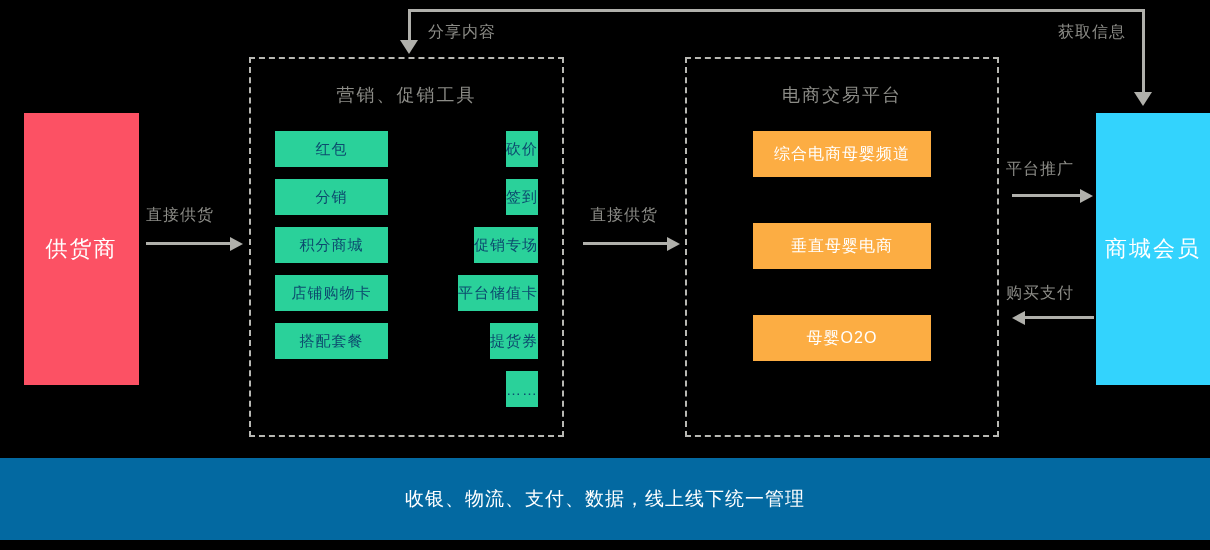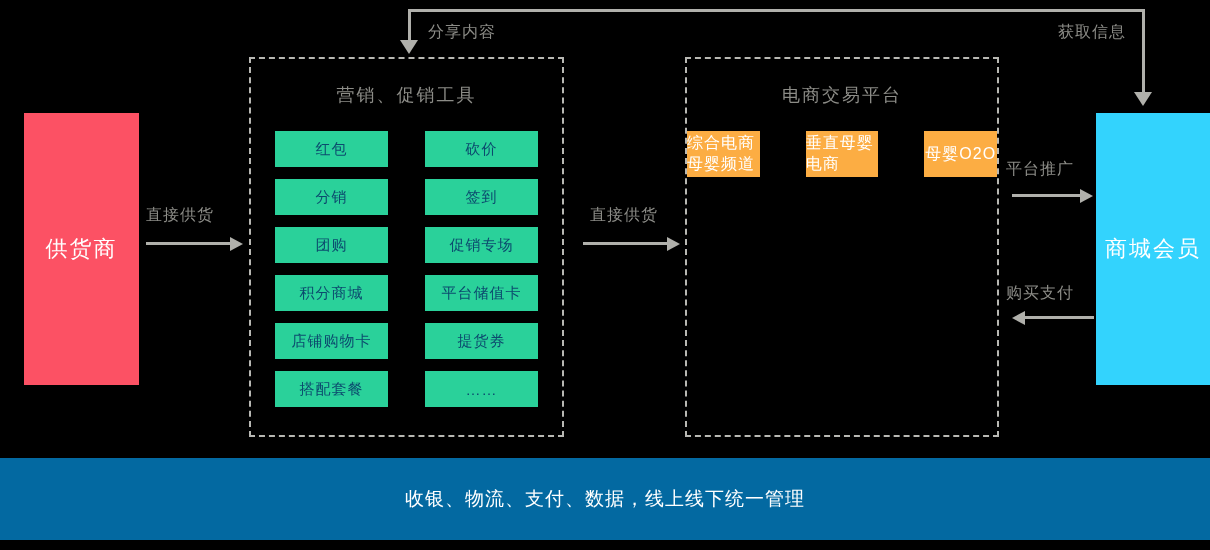--- a/index.html
+++ b/index.html
@@ -89,41 +89,41 @@
   
   .chip-col {
     position: absolute;
     top: 72px;
     width: 113px;
     display: flex;
     flex-direction: column;
     gap: 12px;
   }
   #chip-col-left  { left: 24px; }
-  #chip-col-right { left: 174px; }
+  #chip-col-right { left: 174px; align-items: flex-end; }
   .chip {
     height: 36px;
     background: #2ad19a;
     color: #0c4a6e;
     display: flex;
     align-items: center;
     justify-content: center;
     font-size: 15px;
     letter-spacing: 1px;
     box-sizing: border-box;
   }
 
   
   .pchip-wrap {
     position: absolute;
     left: 0;
     top: 72px;
     width: 100%;
     display: flex;
-    flex-direction: row;
+    flex-direction: column;
     align-items: center;
     gap: 46px;
   }
   .pchip {
     width: 178px;
     height: 46px;
     background: #fcad43;
     color: #ffffff;
     display: flex;
     align-items: center;
@@ -190,21 +190,20 @@
   <div class="block" id="member-block">
     <span>商城会员</span>
   </div>
 
   <div class="dashed-box" id="marketing-box">
     <div class="group-title">营销、促销工具</div>
 
     <div class="chip-col" id="chip-col-left">
       <div class="chip">红包</div>
       <div class="chip">分销</div>
-      <div class="chip">团购</div>
       <div class="chip">积分商城</div>
       <div class="chip">店铺购物卡</div>
       <div class="chip">搭配套餐</div>
     </div>
 
     <div class="chip-col" id="chip-col-right">
       <div class="chip">砍价</div>
       <div class="chip">签到</div>
       <div class="chip">促销专场</div>
       <div class="chip">平台储值卡</div>

